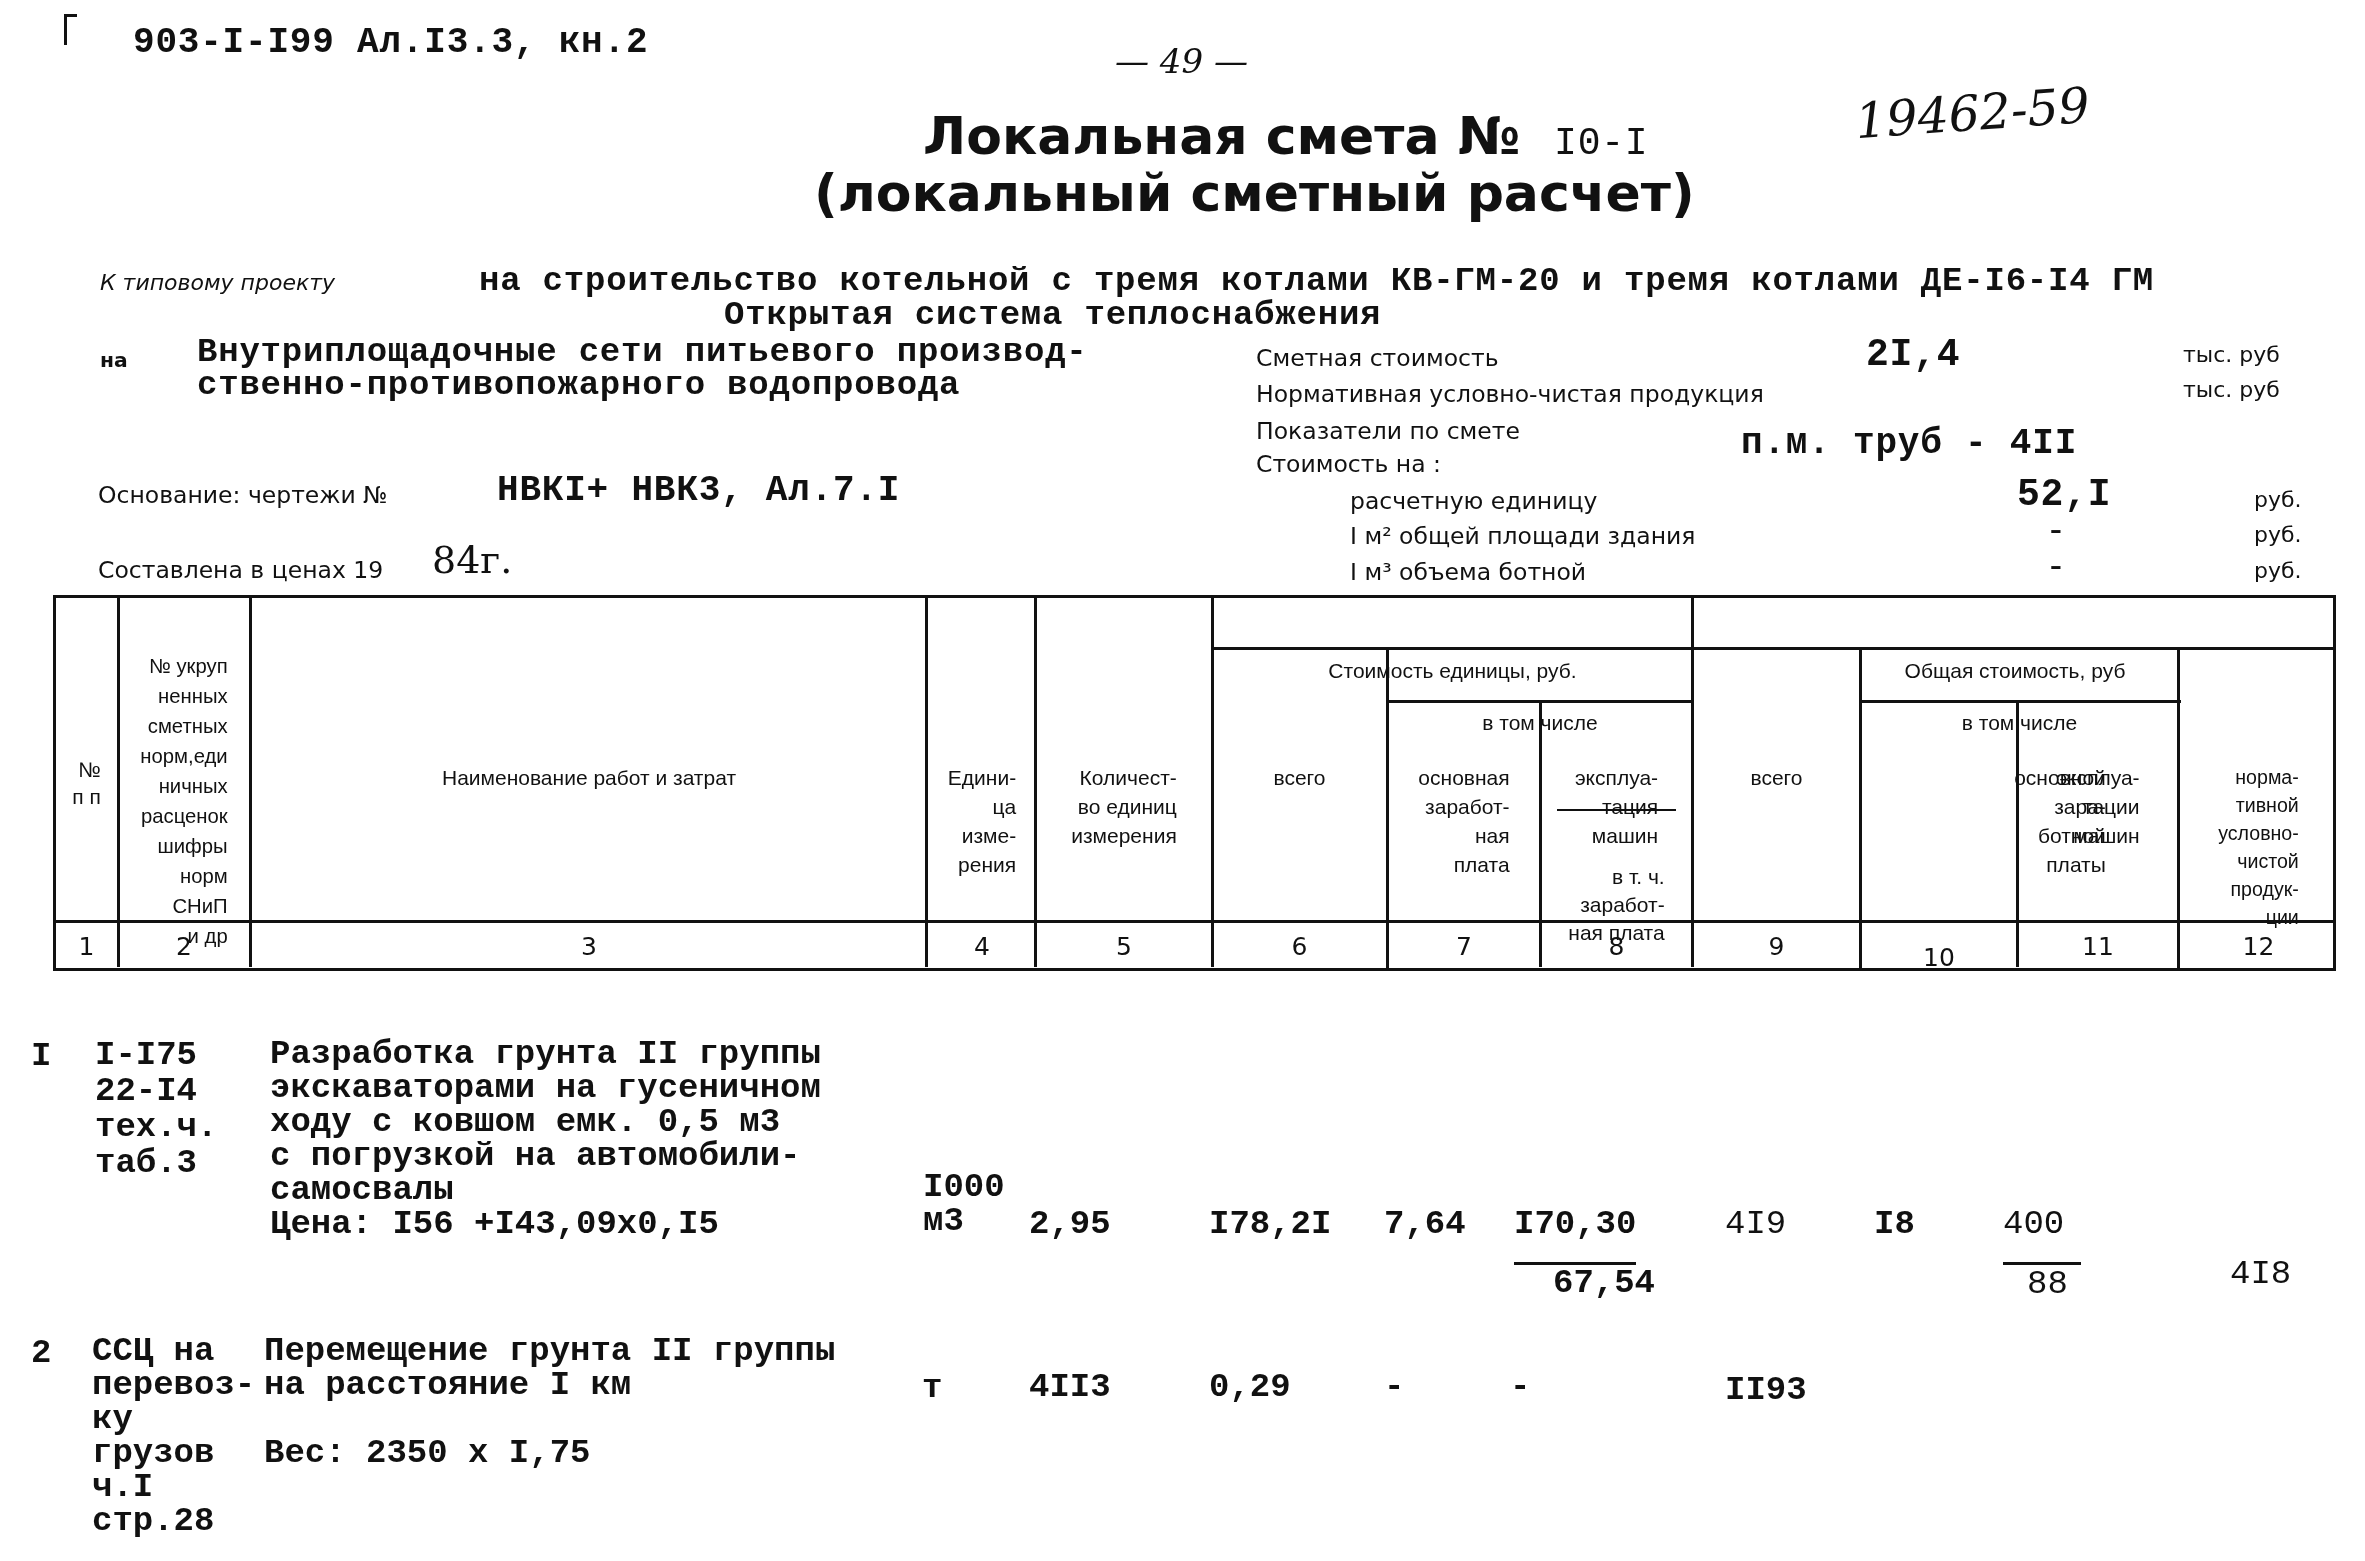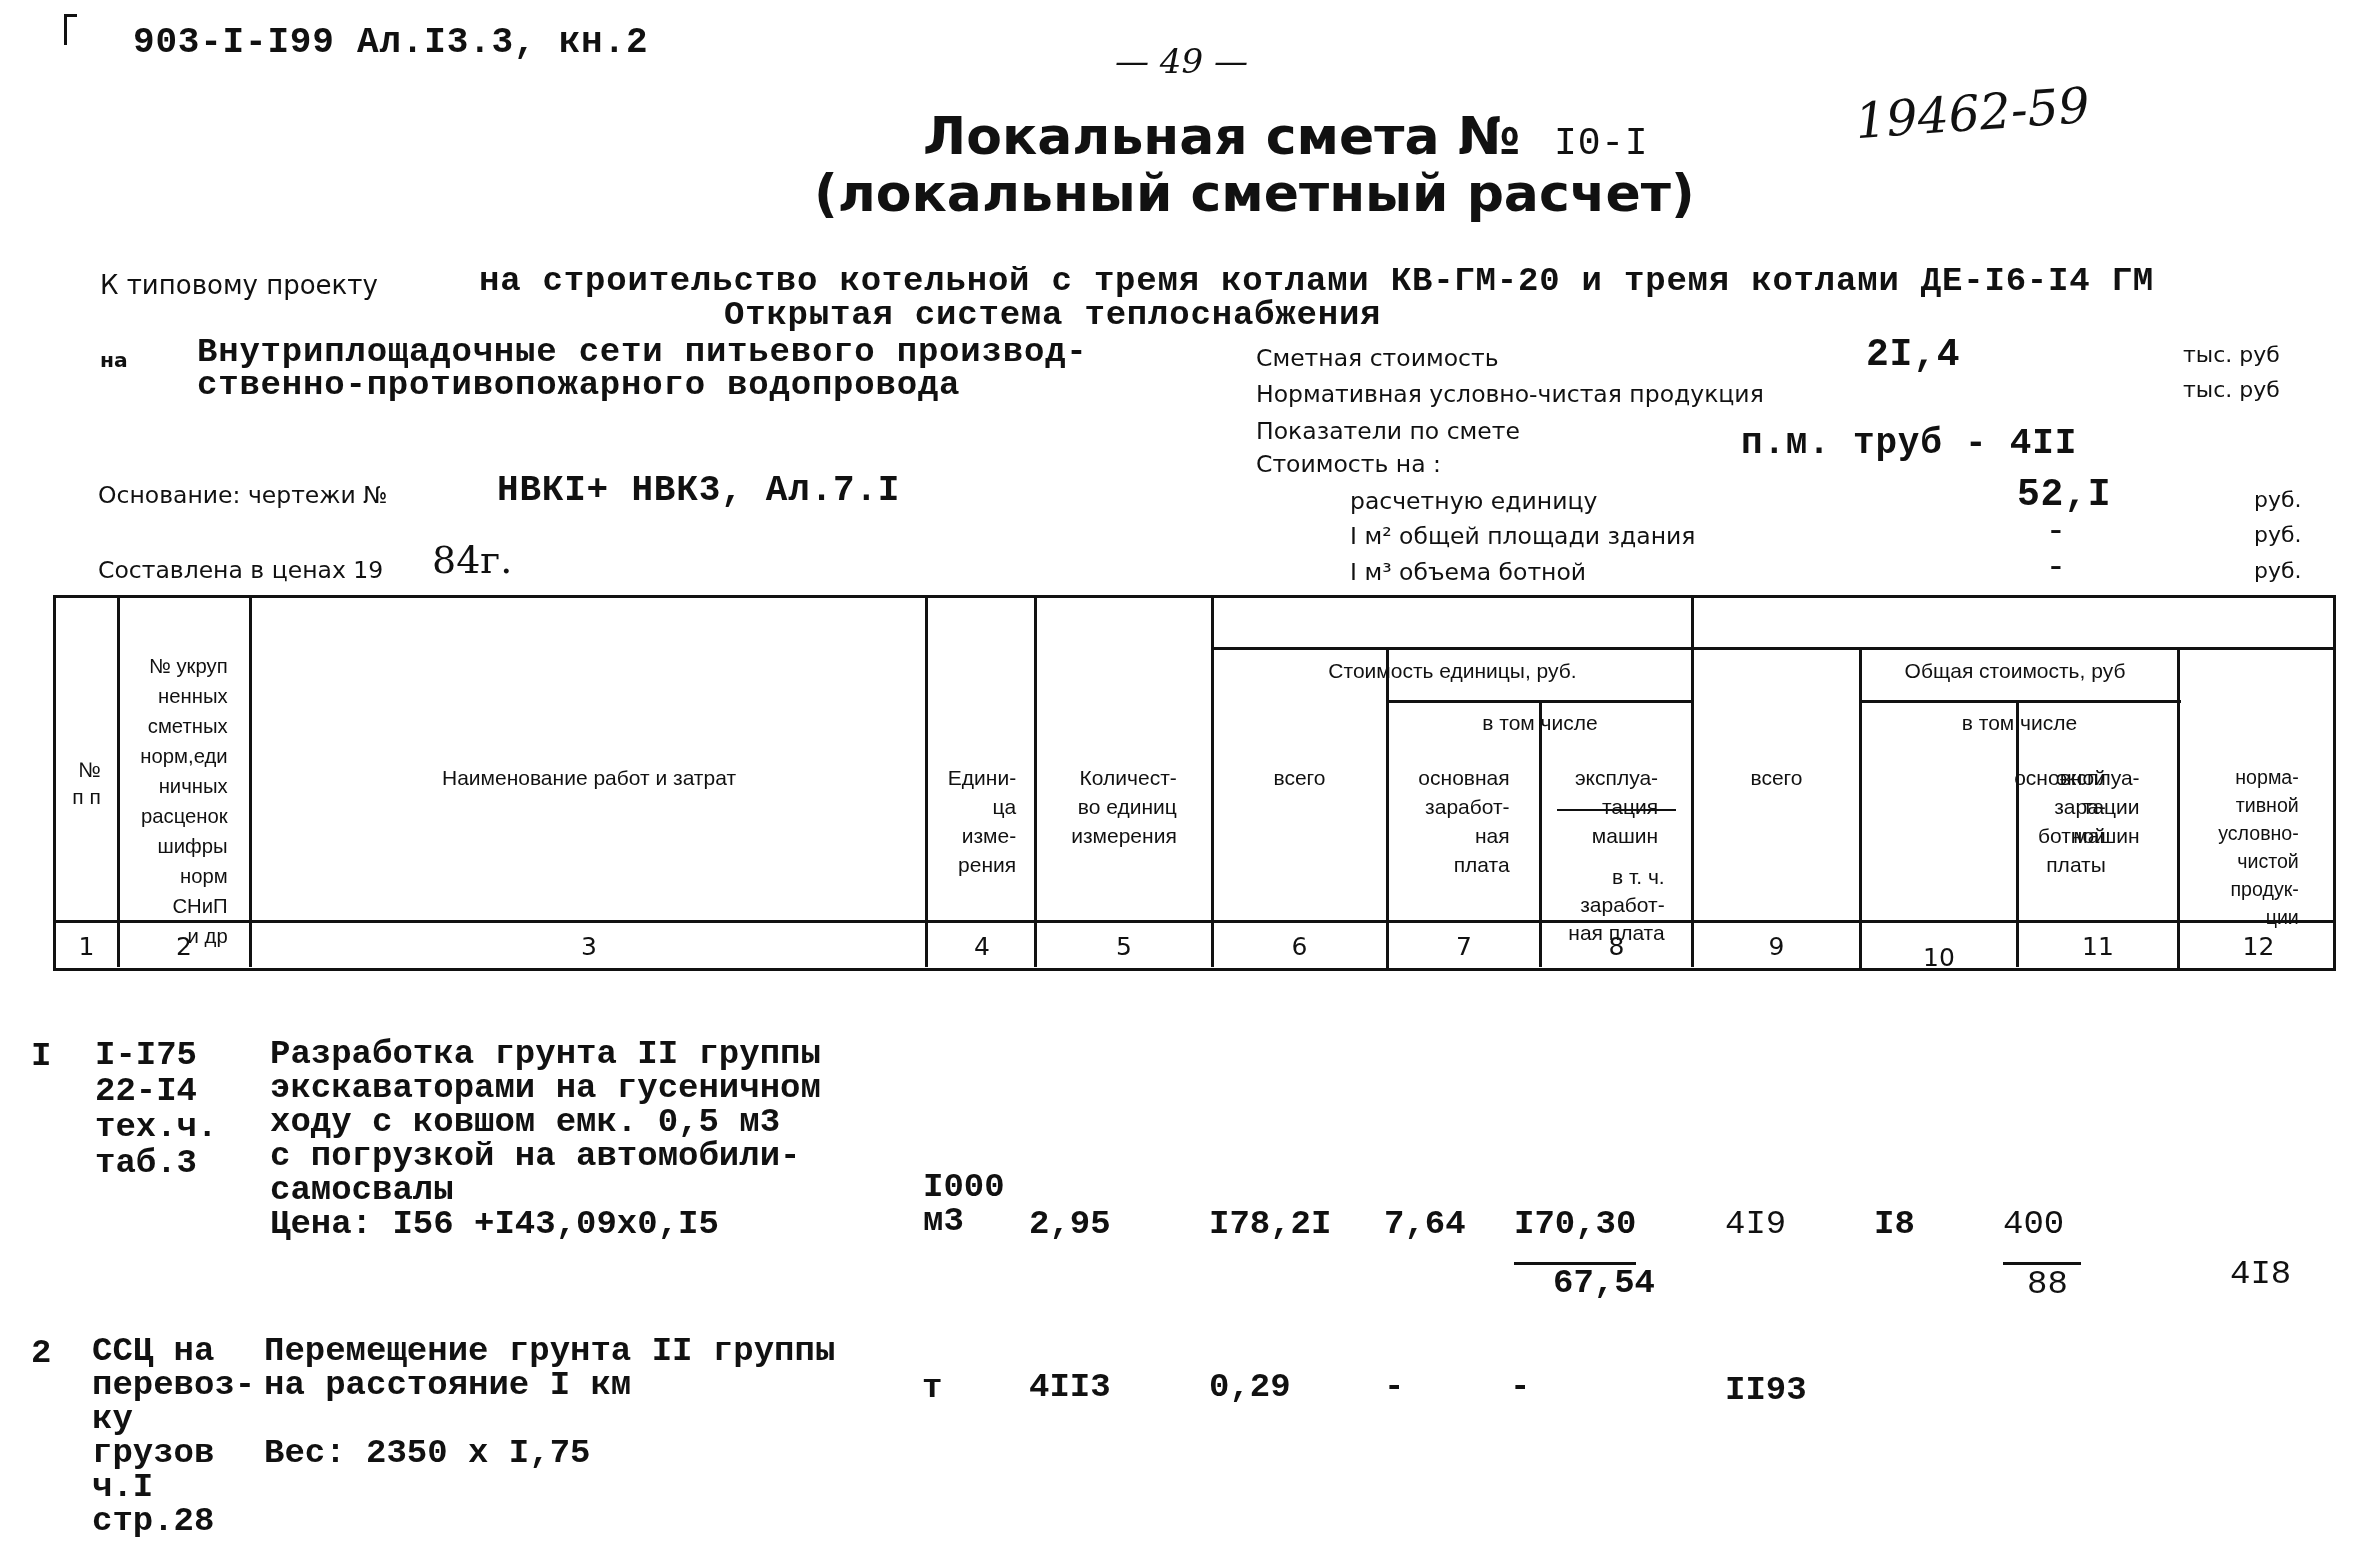--- a/index.html
+++ b/index.html
@@ -32,21 +32,21 @@
 <div class="abs mono" style="left:133px; top:22px; font-size:36px;">903-I-I99  Ал.I3.3, кн.2</div>
 <div class="abs hand" style="left:1115px; top:41px; font-size:34px;">— 49 —</div>
 <div class="abs hand" style="left:1855px; top:85px; font-size:49px; transform:rotate(-4deg);">19462-59</div>
 
 <div class="abs sans" style="left:923px; top:106px; font-size:52px; font-weight:bold;">
   <span>Локальная смета №</span>
   <span class="mono" style="font-size:38px; font-weight:normal; margin-left:15.7px;">I0-I</span>
 </div>
 <div class="abs sans" style="left:814px; top:163px; font-size:52px; font-weight:bold;">(локальный сметный расчет)</div>
 
-<div class="abs sans" style="left:100px; top:270px; font-size:26px;">К  типовому проекту</div>
+<div class="abs sans" style="left:100px; top:270px; font-size:22px;font-style:italic;">К  типовому проекту</div>
 <div class="abs mono" style="left:479px; top:262px; font-size:34px;">на строительство котельной с тремя котлами КВ-ГМ-20 и тремя котлами ДЕ-I6-I4 ГМ</div>
 <div class="abs mono" style="left:724px; top:296px; font-size:34px;">Открытая система теплоснабжения</div>
 
 <div class="abs sans" style="left:100px; top:348px; font-size:20.3px; font-weight:bold;">на</div>
 <div class="abs mono" style="left:197px; top:333px; font-size:34px;">Внутриплощадочные сети питьевого производ-</div>
 <div class="abs mono" style="left:197px; top:366px; font-size:34px;">ственно-противопожарного водопровода</div>
 
 <div class="abs sans" style="left:98px; top:481px; font-size:23.5px;">Основание: чертежи №</div>
 <div class="abs mono" style="left:497px; top:470px; font-size:36px;">НВКI+ НВК3,   Ал.7.I</div>
 

